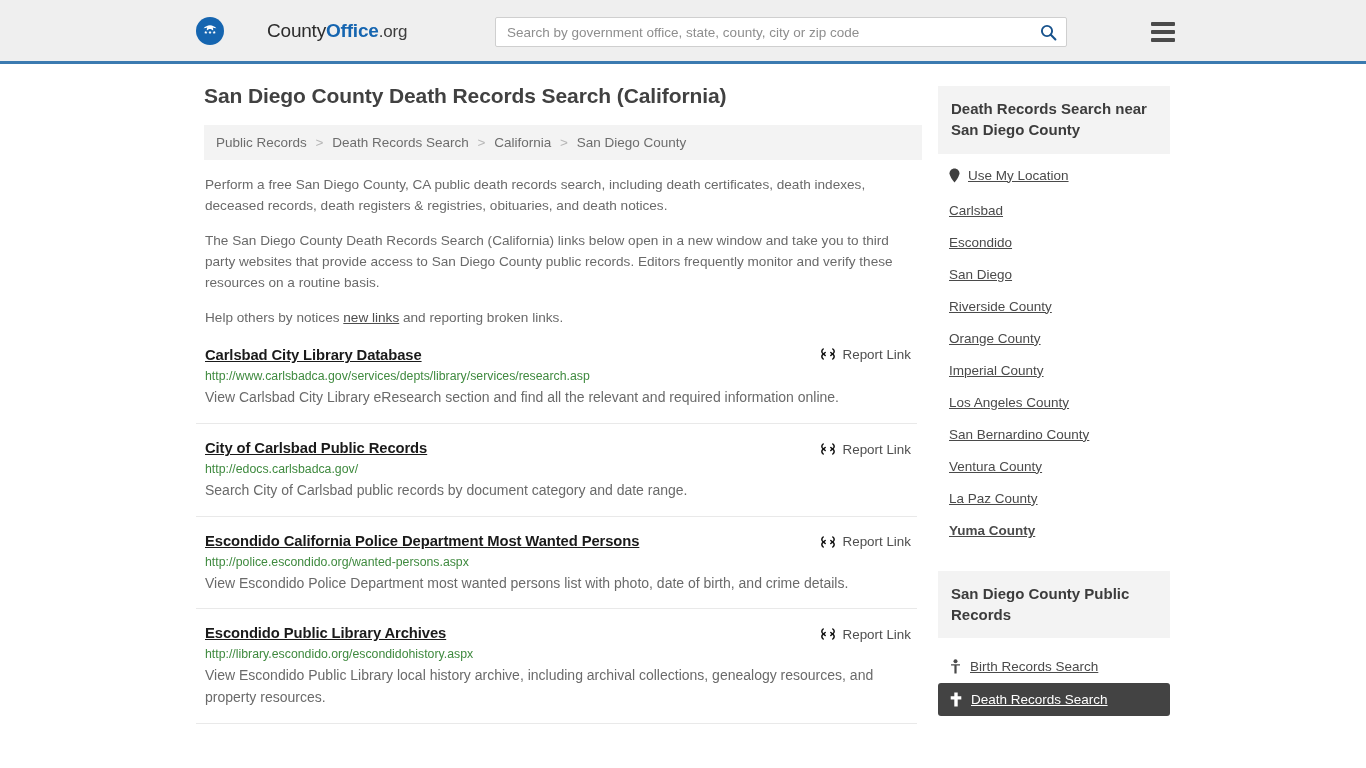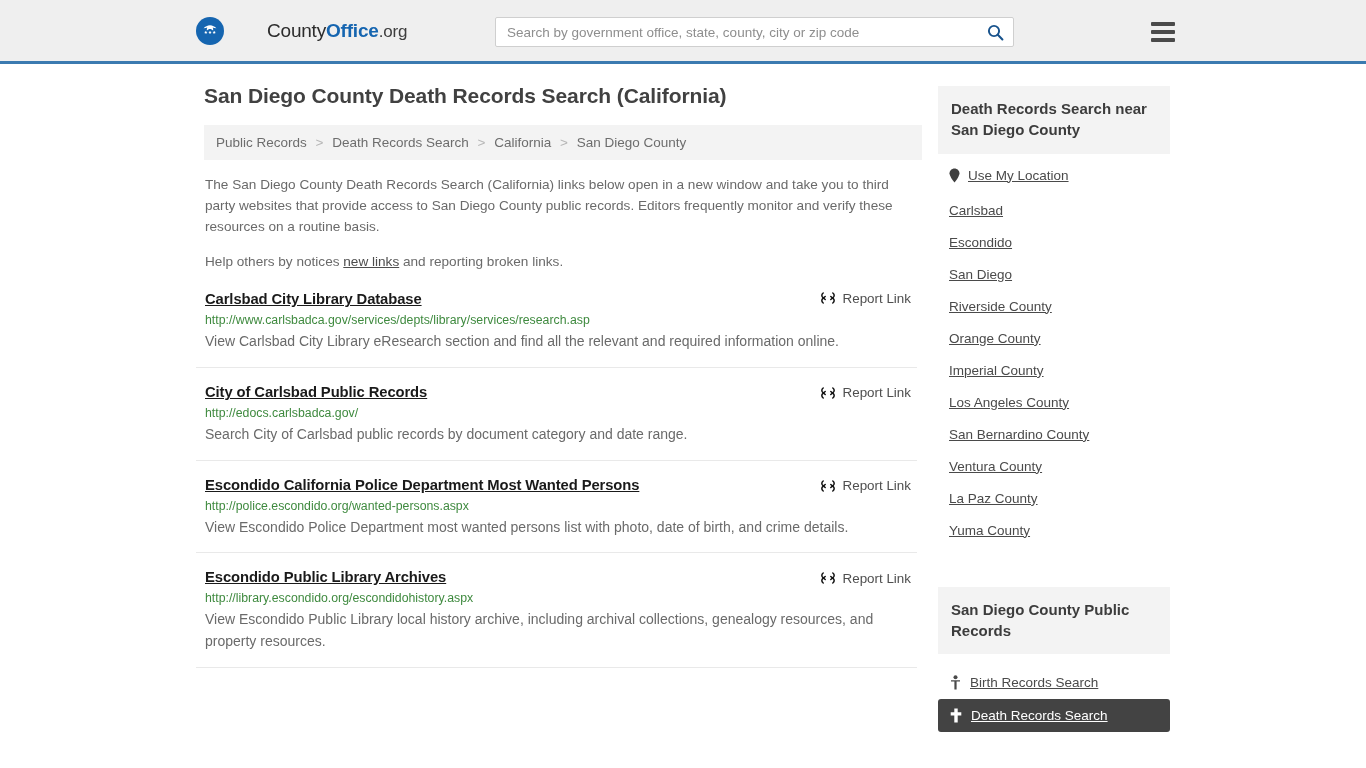--- a/index.html
+++ b/index.html
@@ -45,21 +45,21 @@
     white-space: nowrap;
   }
   .brand-text .w1 { color: #2c2c2c; }
   .brand-text .w2 { color: #1565b0; font-weight: bold; }
   .brand-text .w3 { color: #3d3d3d; font-size: 17px; }
 
   .search-wrap {
     position: absolute;
     left: 495px;
     top: 17px;
-    width: 519px;
+    width: 572px;
     height: 30px;
     display: flex;
     align-items: center;
     background: #ffffff;
     border: 1px solid #cfcfcf;
     border-radius: 2px;
   }
   .search-input {
     flex: 1;
     border: 0;
@@ -209,21 +209,21 @@
     font-weight: bold;
     color: #3c3c3c;
     line-height: 1.42;
   }
   .rail-list {
     list-style: none;
     margin: 0;
     padding: 14px 0 6px 0;
   }
   .rail-list li { margin: 0 0 14px 0; }
-  .rail-list li:last-child { margin-bottom: 24px; }
+  .rail-list li:last-child { margin-bottom: 8px; font-weight: bold; }
   .rail-link {
     display: inline-flex;
     align-items: center;
     gap: 8px;
     font-size: 13.5px;
     color: #4a4a4a;
     text-decoration: none;
     padding-left: 11px;
   }
   .rail-link .txt { text-decoration: underline; }
@@ -292,20 +292,21 @@
     <nav class="breadcrumb">
       <a href="#">Public Records</a>
       <span class="sep">&gt;</span>
       <a href="#">Death Records Search</a>
       <span class="sep">&gt;</span>
       <a href="#">California</a>
       <span class="sep">&gt;</span>
       <a href="#">San Diego County</a>
     </nav>
 
+    <p class="intro">Perform a free San Diego County, CA public death records search, including death certificates, death indexes, deceased records, death registers &amp; registries, obituaries, and death notices.</p>
     <p class="intro">The San Diego County Death Records Search (California) links below open in a new window and take you to third party websites that provide access to San Diego County public records. Editors frequently monitor and verify these resources on a routine basis.</p>
     <p class="intro"><span>Help others by notices </span><a class="new-links" href="#">new links</a><span> and reporting broken links.</span></p>
 
     <div class="results">
 
       <div class="result">
         <a class="result-title" href="#">Carlsbad City Library Database</a>
         <a class="result-url" href="#">http://www.carlsbadca.gov/services/depts/library/services/research.asp</a>
         <p class="result-desc">View Carlsbad City Library eResearch section and find all the relevant and required information online.</p>
         <a class="report-link" href="#">

